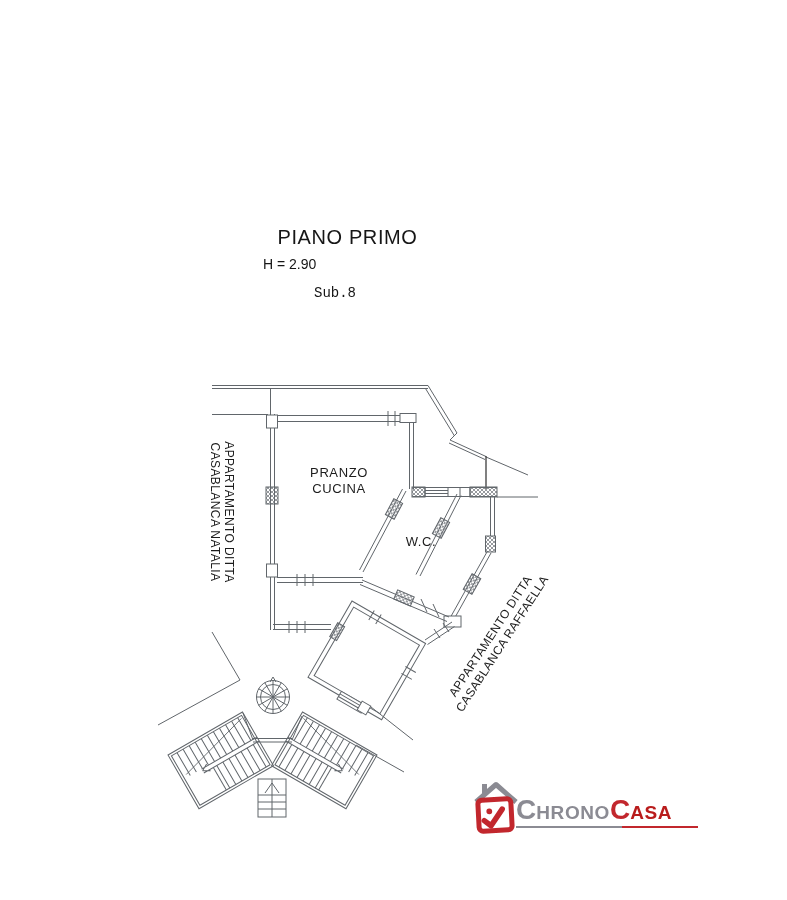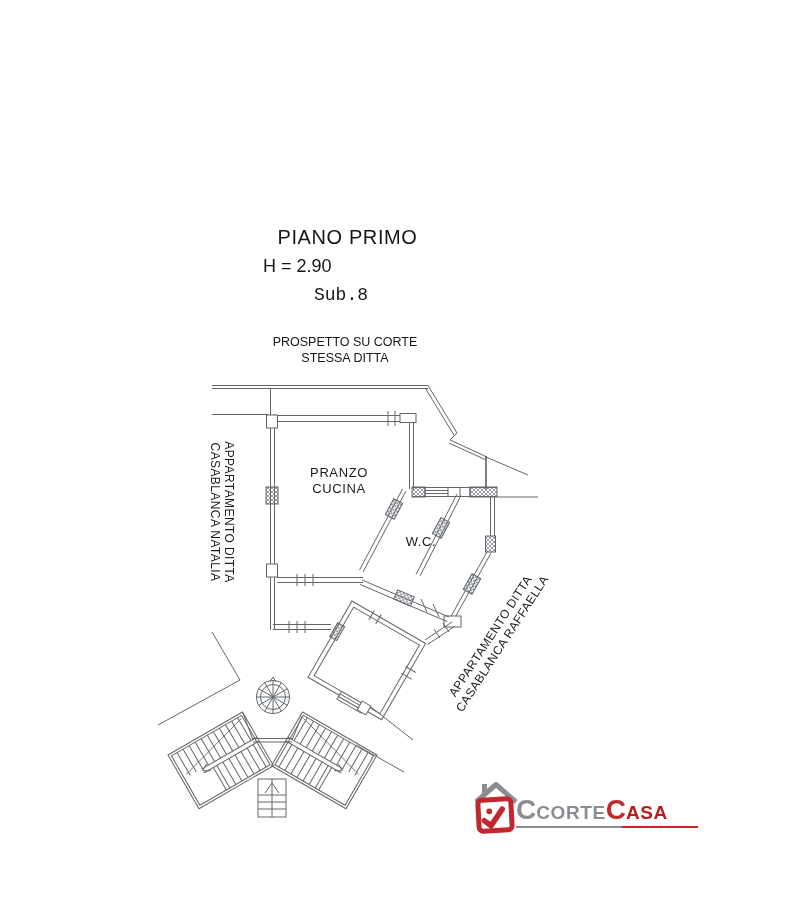--- a/index.html
+++ b/index.html
@@ -1,45 +1,41 @@
 <!DOCTYPE html>
 <html><head>
 <meta charset="utf-8">
 <style>
   html,body{margin:0;padding:0;background:#ffffff;}
   #stage{position:relative;width:787px;height:900px;background:#ffffff;overflow:hidden;
          font-family:"Liberation Sans",sans-serif;color:#1c1c1c;}
   .abs{position:absolute;}
   #plan-svg{position:absolute;left:0;top:0;}
   .t-title{font-size:20px;letter-spacing:.6px;color:#161616;}
-  .t-sub{font-size:18px;color:#161616;text-align:center;}
+  .t-sub{font-size:14px;color:#161616;text-align:center;}
   .t-small{font-size:12.5px;line-height:16px;text-align:center;color:#161616;}
   svg text{font-family:"Liberation Sans",sans-serif;fill:#1c1c1c;}
   .room-label{font-size:13px;letter-spacing:.6px;}
   .apt-label{font-size:12px;letter-spacing:.4px;}
   
   #logo{position:absolute;left:474px;top:781px;width:236px;height:54px;}
   #logo .brand{position:absolute;left:42px;top:12px;height:34px;white-space:nowrap;
                font-weight:bold;line-height:34px;}
   #logo .big{font-size:28px;vertical-align:baseline;}
   #logo .small{font-size:19px;vertical-align:baseline;letter-spacing:.6px;}
   .rule{position:absolute;height:2px;top:45px;}
 </style>
 </head>
 <body>
 
 <div id="stage">
 
   <div class="abs t-title" style="left:270px;top:226px;width:155px;text-align:center;">PIANO PRIMO</div>
   <div class="abs t-sub" style="left:263px;top:256px;">H = 2.90</div>
   <div class="abs t-sub" style="left:314px;top:285px;font-family:Liberation Mono, monospace;">Sub.8</div>
-  <div class="abs t-small" style="left:265px;top:334px;width:160px;">
-    <span style="display:block">PROSPETTO SU CORTE</span>
-    <span style="display:block">STESSA DITTA</span>
-  </div>
 
   <svg id="plan-svg" width="787" height="900" viewBox="0 0 787 900">
     <defs>
       <pattern id="xh" width="4" height="4" patternUnits="userSpaceOnUse">
         <path d="M0,0 L4,4 M0,4 L4,0" stroke="#6a6f74" stroke-width="0.7"></path>
       </pattern>
       <g id="stairblock">
         <rect x="0" y="0" width="86" height="62" fill="none"></rect>
         <rect x="2.5" y="2.5" width="81" height="57" fill="none"></rect>
         <path d="M22,29 H86 M22,33.5 H86 M22,31 L29,27 M22,31 L29,35"></path>
@@ -147,19 +143,19 @@
     <svg width="48" height="54" viewBox="0 0 48 54" class="abs" style="left:0;top:0;">
       <rect x="8" y="3" width="5" height="10" fill="#8b8b93"></rect>
       <path d="M2,21 L22,3.5 L42,21" fill="none" stroke="#8b8b93" stroke-width="5" stroke-linejoin="round"></path>
       <g transform="rotate(-3 21 34)">
         <rect x="4.5" y="18.5" width="33" height="31" rx="4" fill="#ffffff" stroke="#c2272d" stroke-width="5"></rect>
         <circle cx="15.5" cy="30" r="2.9" fill="#c2272d"></circle>
         <path d="M10,39 L16.5,44.5 L28.5,28.5" fill="none" stroke="#c2272d" stroke-width="5.5" stroke-linecap="round" stroke-linejoin="round"></path>
       </g>
     </svg>
     <div class="brand">
-      <span class="big" style="color:#8b8b93">C</span><span class="small" style="color:#8b8b93">CORTE</span><span class="big" style="color:#c2272d">C</span><span class="small" style="color:#b91c1c">ASA</span>
+      <span class="big" style="color:#8b8b93">C</span><span class="small" style="color:#8b8b93">HRONO</span><span class="big" style="color:#c2272d">C</span><span class="small" style="color:#b91c1c">ASA</span>
     </div>
     <div class="rule" style="left:42px;width:106px;background:#8b8b93;"></div>
     <div class="rule" style="left:148px;width:76px;background:#c2272d;"></div>
   </div>
 
 </div>
 
 </body></html>

